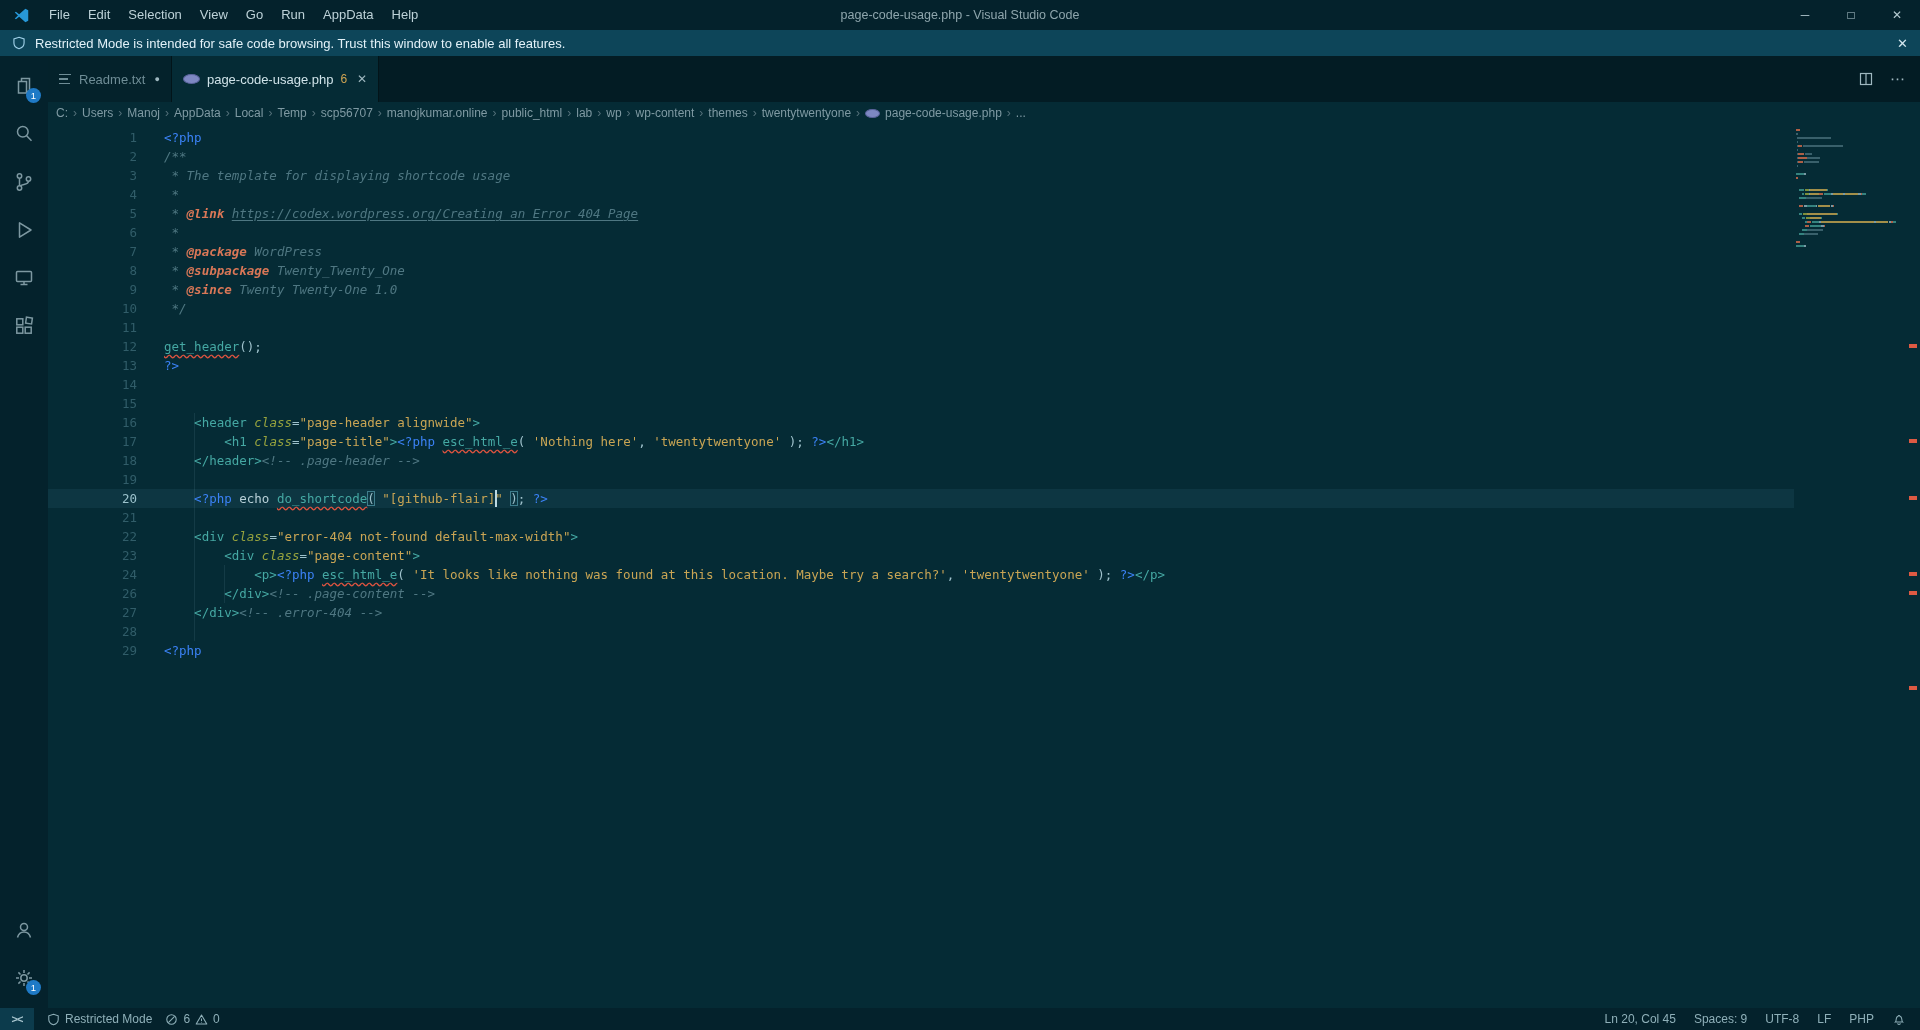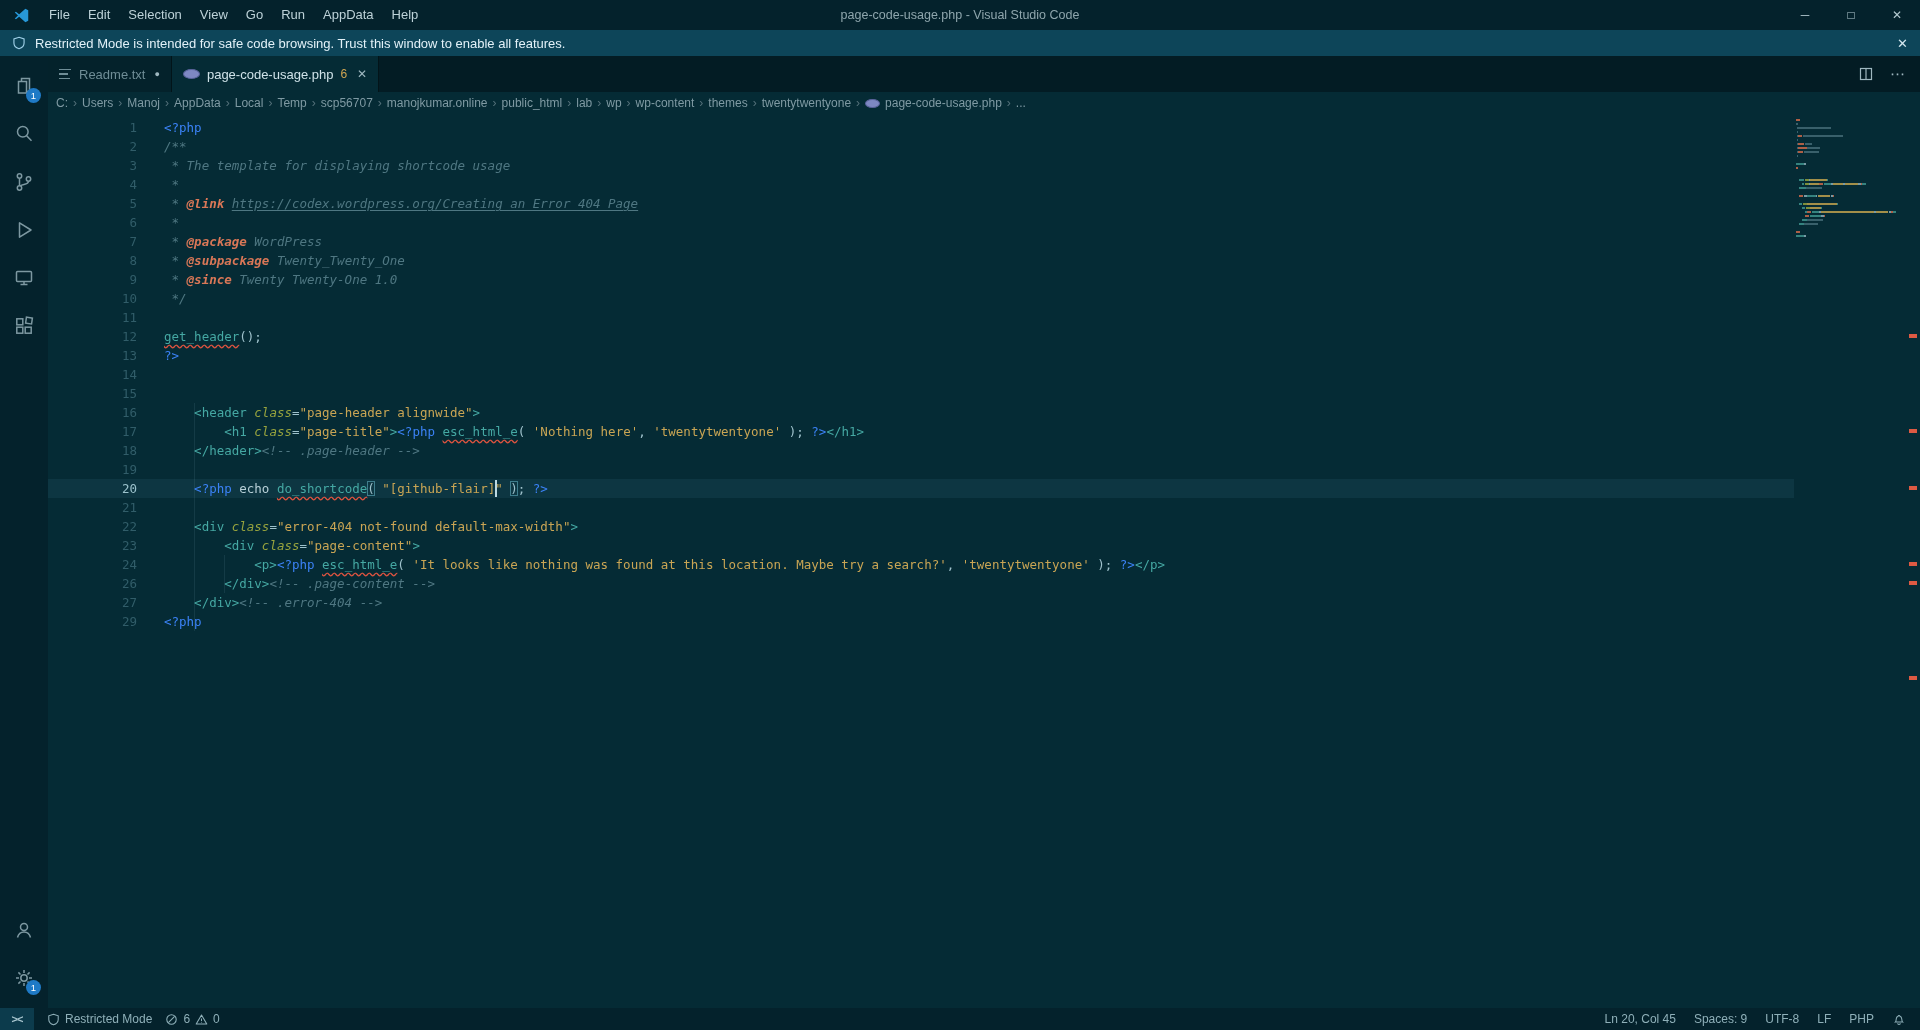--- a/index.html
+++ b/index.html
@@ -22,21 +22,21 @@
   
   .main{display:flex;height:952px;}
   .activitybar{width:48px;background:#04222c;display:flex;flex-direction:column;align-items:center;padding-top:6px;}
   .ab-item{width:48px;height:48px;display:flex;align-items:center;justify-content:center;position:relative;color:#7d98a1;}
   .ab-badge{position:absolute;right:7px;bottom:7px;min-width:15px;height:15px;padding:0 3px;border-radius:8px;background:#1f7ac6;color:#fff;font-size:9.5px;display:flex;align-items:center;justify-content:center;}
   .ab-bottom{margin-top:auto;margin-bottom:6px;display:flex;flex-direction:column;}
 
   .editor-area{flex:1;display:flex;flex-direction:column;min-width:0;}
 
   
-  .tabbar{height:36px;background:#031c24;display:flex;align-items:stretch;}
+  .tabbar{height:46px;background:#031c24;display:flex;align-items:stretch;}
   .tab{display:flex;align-items:center;gap:7px;padding:0 11px;font-size:13px;background:#04222b;color:#6f8d96;border-right:1px solid #021419;cursor:pointer;}
   .tab.active{background:#052b35;color:#cfe2e8;}
   .tab-problems{color:#cfa452;font-size:12px;}
   .tab-dot{font-size:9px;color:#9fb8c0;padding-left:2px;}
   .tab-close{font-size:12px;color:#9fb8c0;margin-left:3px;}
   .txt-icon{display:inline-flex;flex-direction:column;justify-content:center;width:13px;}
   .txt-icon i{display:block;height:1.6px;background:#6f8d96;margin:1.4px 0;}
   .txt-icon i:nth-child(1){width:12px;}.txt-icon i:nth-child(2){width:9px;}.txt-icon i:nth-child(3){width:11px;}
   .php-icon{display:inline-block;width:17px;height:10px;border-radius:50%;background:#7e88c3;border:1px solid #5a639b;}
   .php-icon.small{width:15px;height:9px;}
@@ -384,20 +384,24 @@
               <span class="ln">24</span>
               <span class="code"><span class="tk-p">            </span><span class="tk-el">&lt;p&gt;</span><span class="tk-php">&lt;?php</span><span class="tk-p"> </span><span class="tk-fn">esc_html_e</span><span class="tk-p">( </span><span class="tk-str">'It looks like nothing was found at this location. Maybe try a search?'</span><span class="tk-p">, </span><span class="tk-str">'twentytwentyone'</span><span class="tk-p"> ); </span><span class="tk-php">?&gt;</span><span class="tk-el">&lt;/p&gt;</span></span>
             </div>
             <div class="line">
               <span class="ln">26</span>
               <span class="code"><span class="tk-p">        </span><span class="tk-el">&lt;/div&gt;</span><span class="tk-c">&lt;!-- .page-content --&gt;</span></span>
             </div>
             <div class="line">
               <span class="ln">27</span>
               <span class="code"><span class="tk-p">    </span><span class="tk-el">&lt;/div&gt;</span><span class="tk-c">&lt;!-- .error-404 --&gt;</span></span>
+            </div>
+            <div class="line">
+              <span class="ln">28</span>
+              <span class="code"></span>
             </div>
             <div class="line">
               <span class="ln">29</span>
               <span class="code"><span class="tk-php">&lt;?php</span></span>
             </div>
           </div>
         <div class="minimap">
             <div class="mm-row">
               <i style="width: 3.75px; background: rgb(192, 101, 72);"></i>
             </div>

